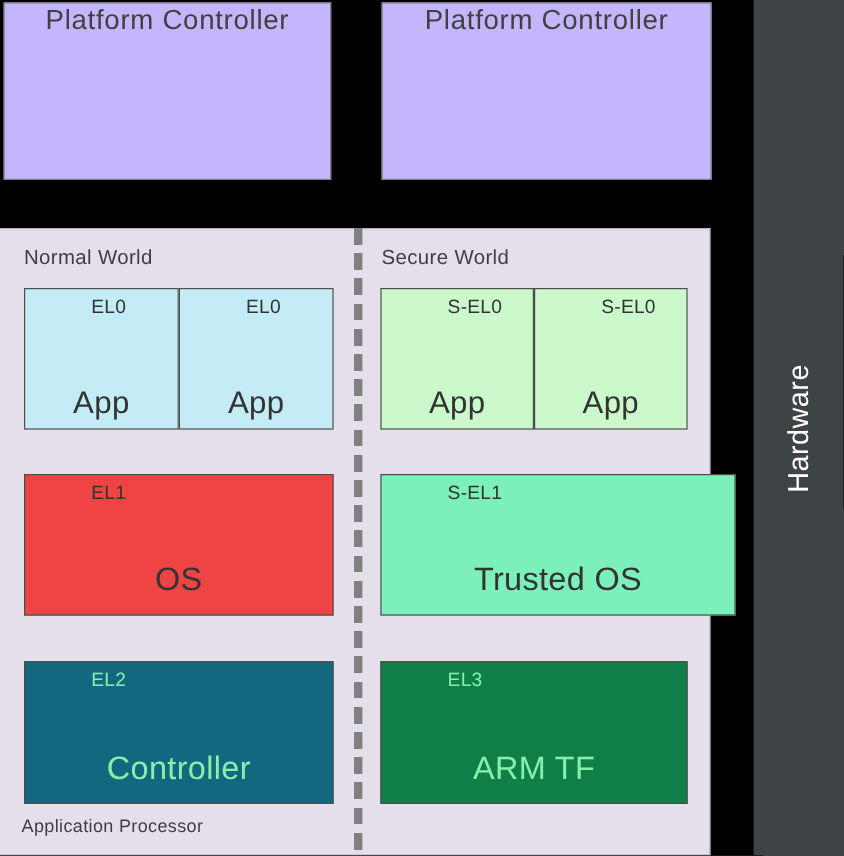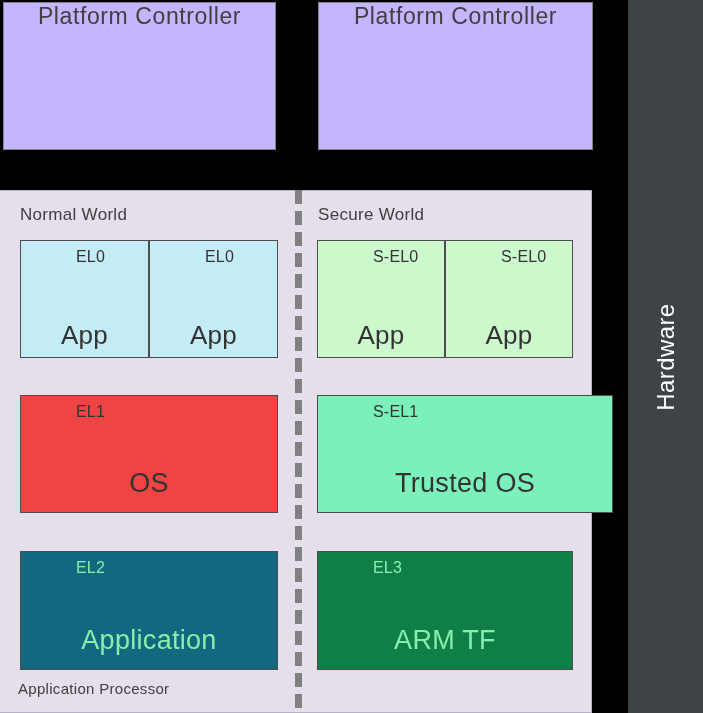--- a/index.html
+++ b/index.html
@@ -188,21 +188,21 @@
     <span class="lvl-tag">EL1</span>
     <span class="lvl-title big">OS</span>
   </div>
   <div class="lvl-box os-box t-dark" id="os-s" style="background:#7cf0ba">
     <span class="lvl-tag">S-EL1</span>
     <span class="lvl-title big">Trusted OS</span>
   </div>
 
   <div class="lvl-box fw-box t-light" id="fw-n" style="background:#13677e">
     <span class="lvl-tag">EL2</span>
-    <span class="lvl-title big">Application</span>
+    <span class="lvl-title big">Controller</span>
   </div>
   <div class="lvl-box fw-box t-light" id="fw-s" style="background:#0f7e47">
     <span class="lvl-tag">EL3</span>
     <span class="lvl-title big">ARM TF</span>
   </div>
 
   <div id="hardware-rail">
     <span id="hardware-label">Hardware</span>
   </div>
 

